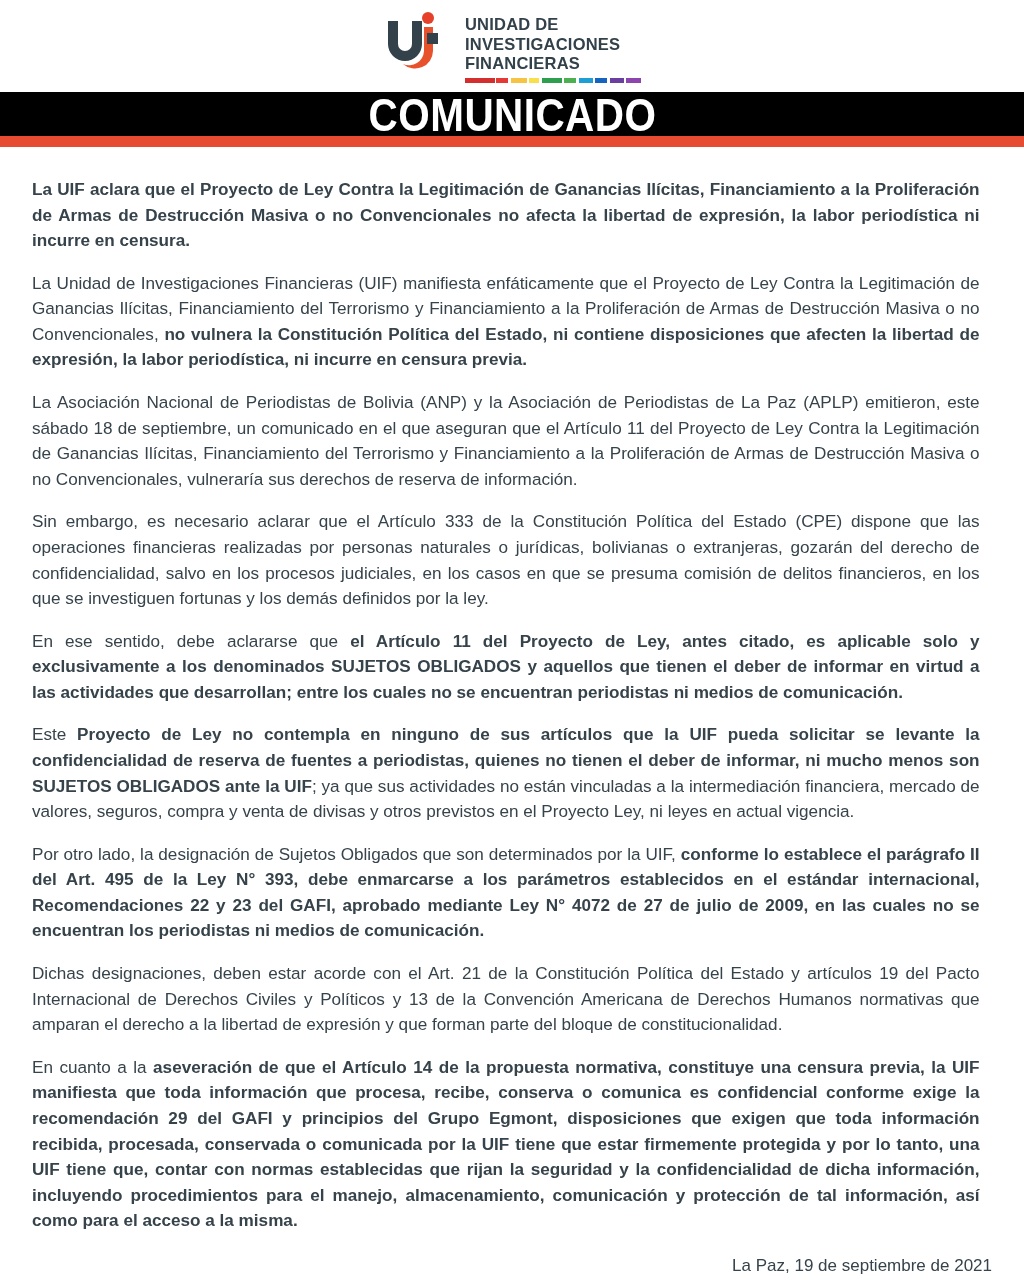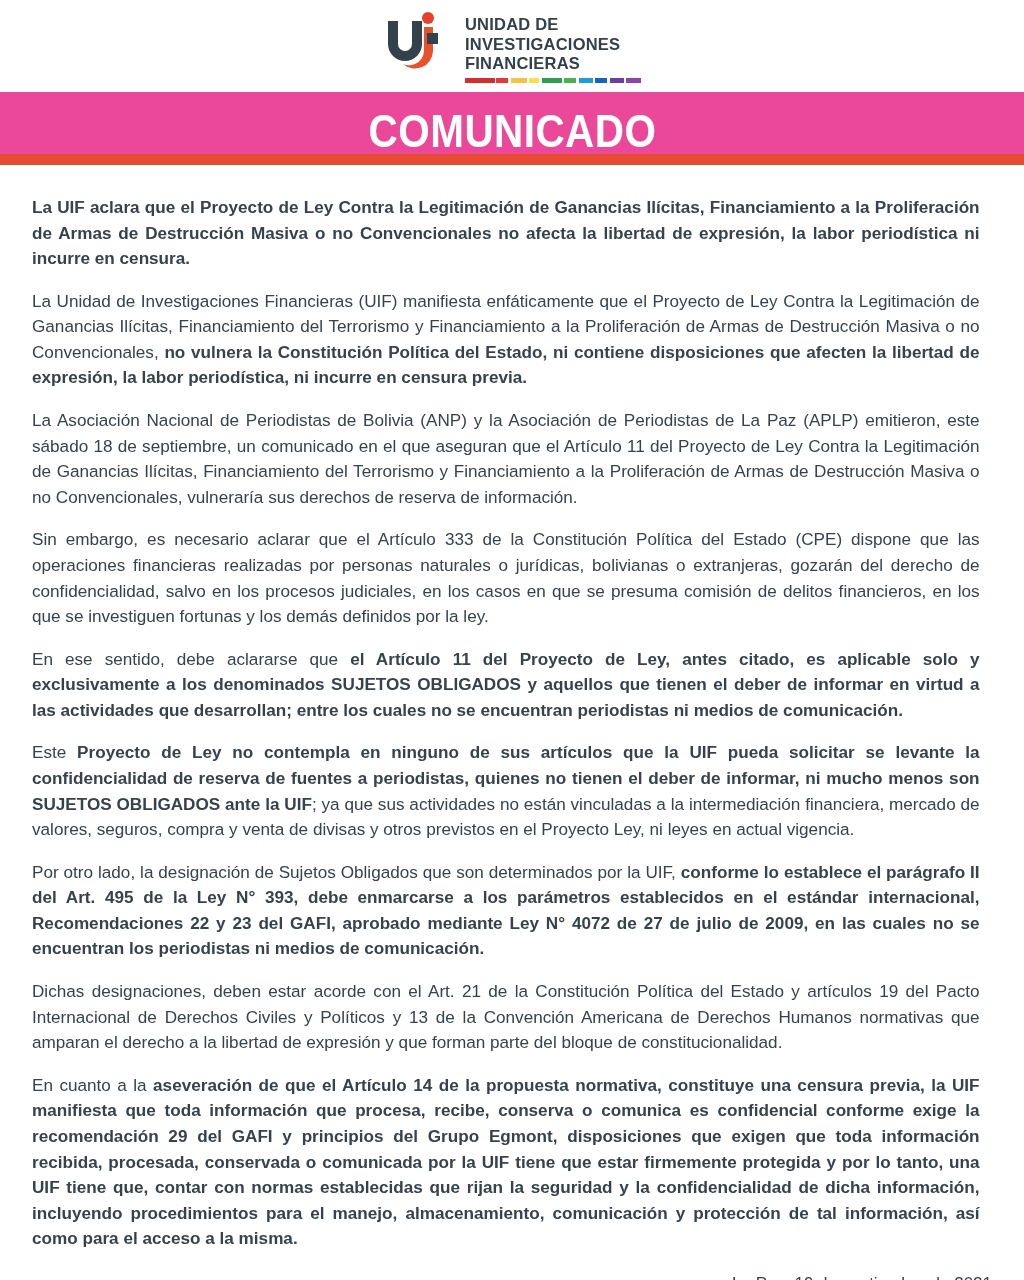--- a/index.html
+++ b/index.html
@@ -61,24 +61,24 @@
   }
   .logo-stripe {
     margin-top: 4px;
     width: 176px;
     height: 5px;
     display: block;
   }
 
   
   .banner {
-    background: #ec4899;
-    height: 62px;
+    background: #000000;
+    height: 44px;
     display: flex;
-    align-items: flex-end;
+    align-items: flex-start;
     justify-content: center;
   }
   .banner-title {
     color: #ffffff;
     font-family: "Liberation Sans Narrow", "Liberation Sans", sans-serif;
     font-weight: bold;
     font-size: 46px;
     letter-spacing: 0.5px;
     transform: scaleX(0.88);
     transform-origin: center;

